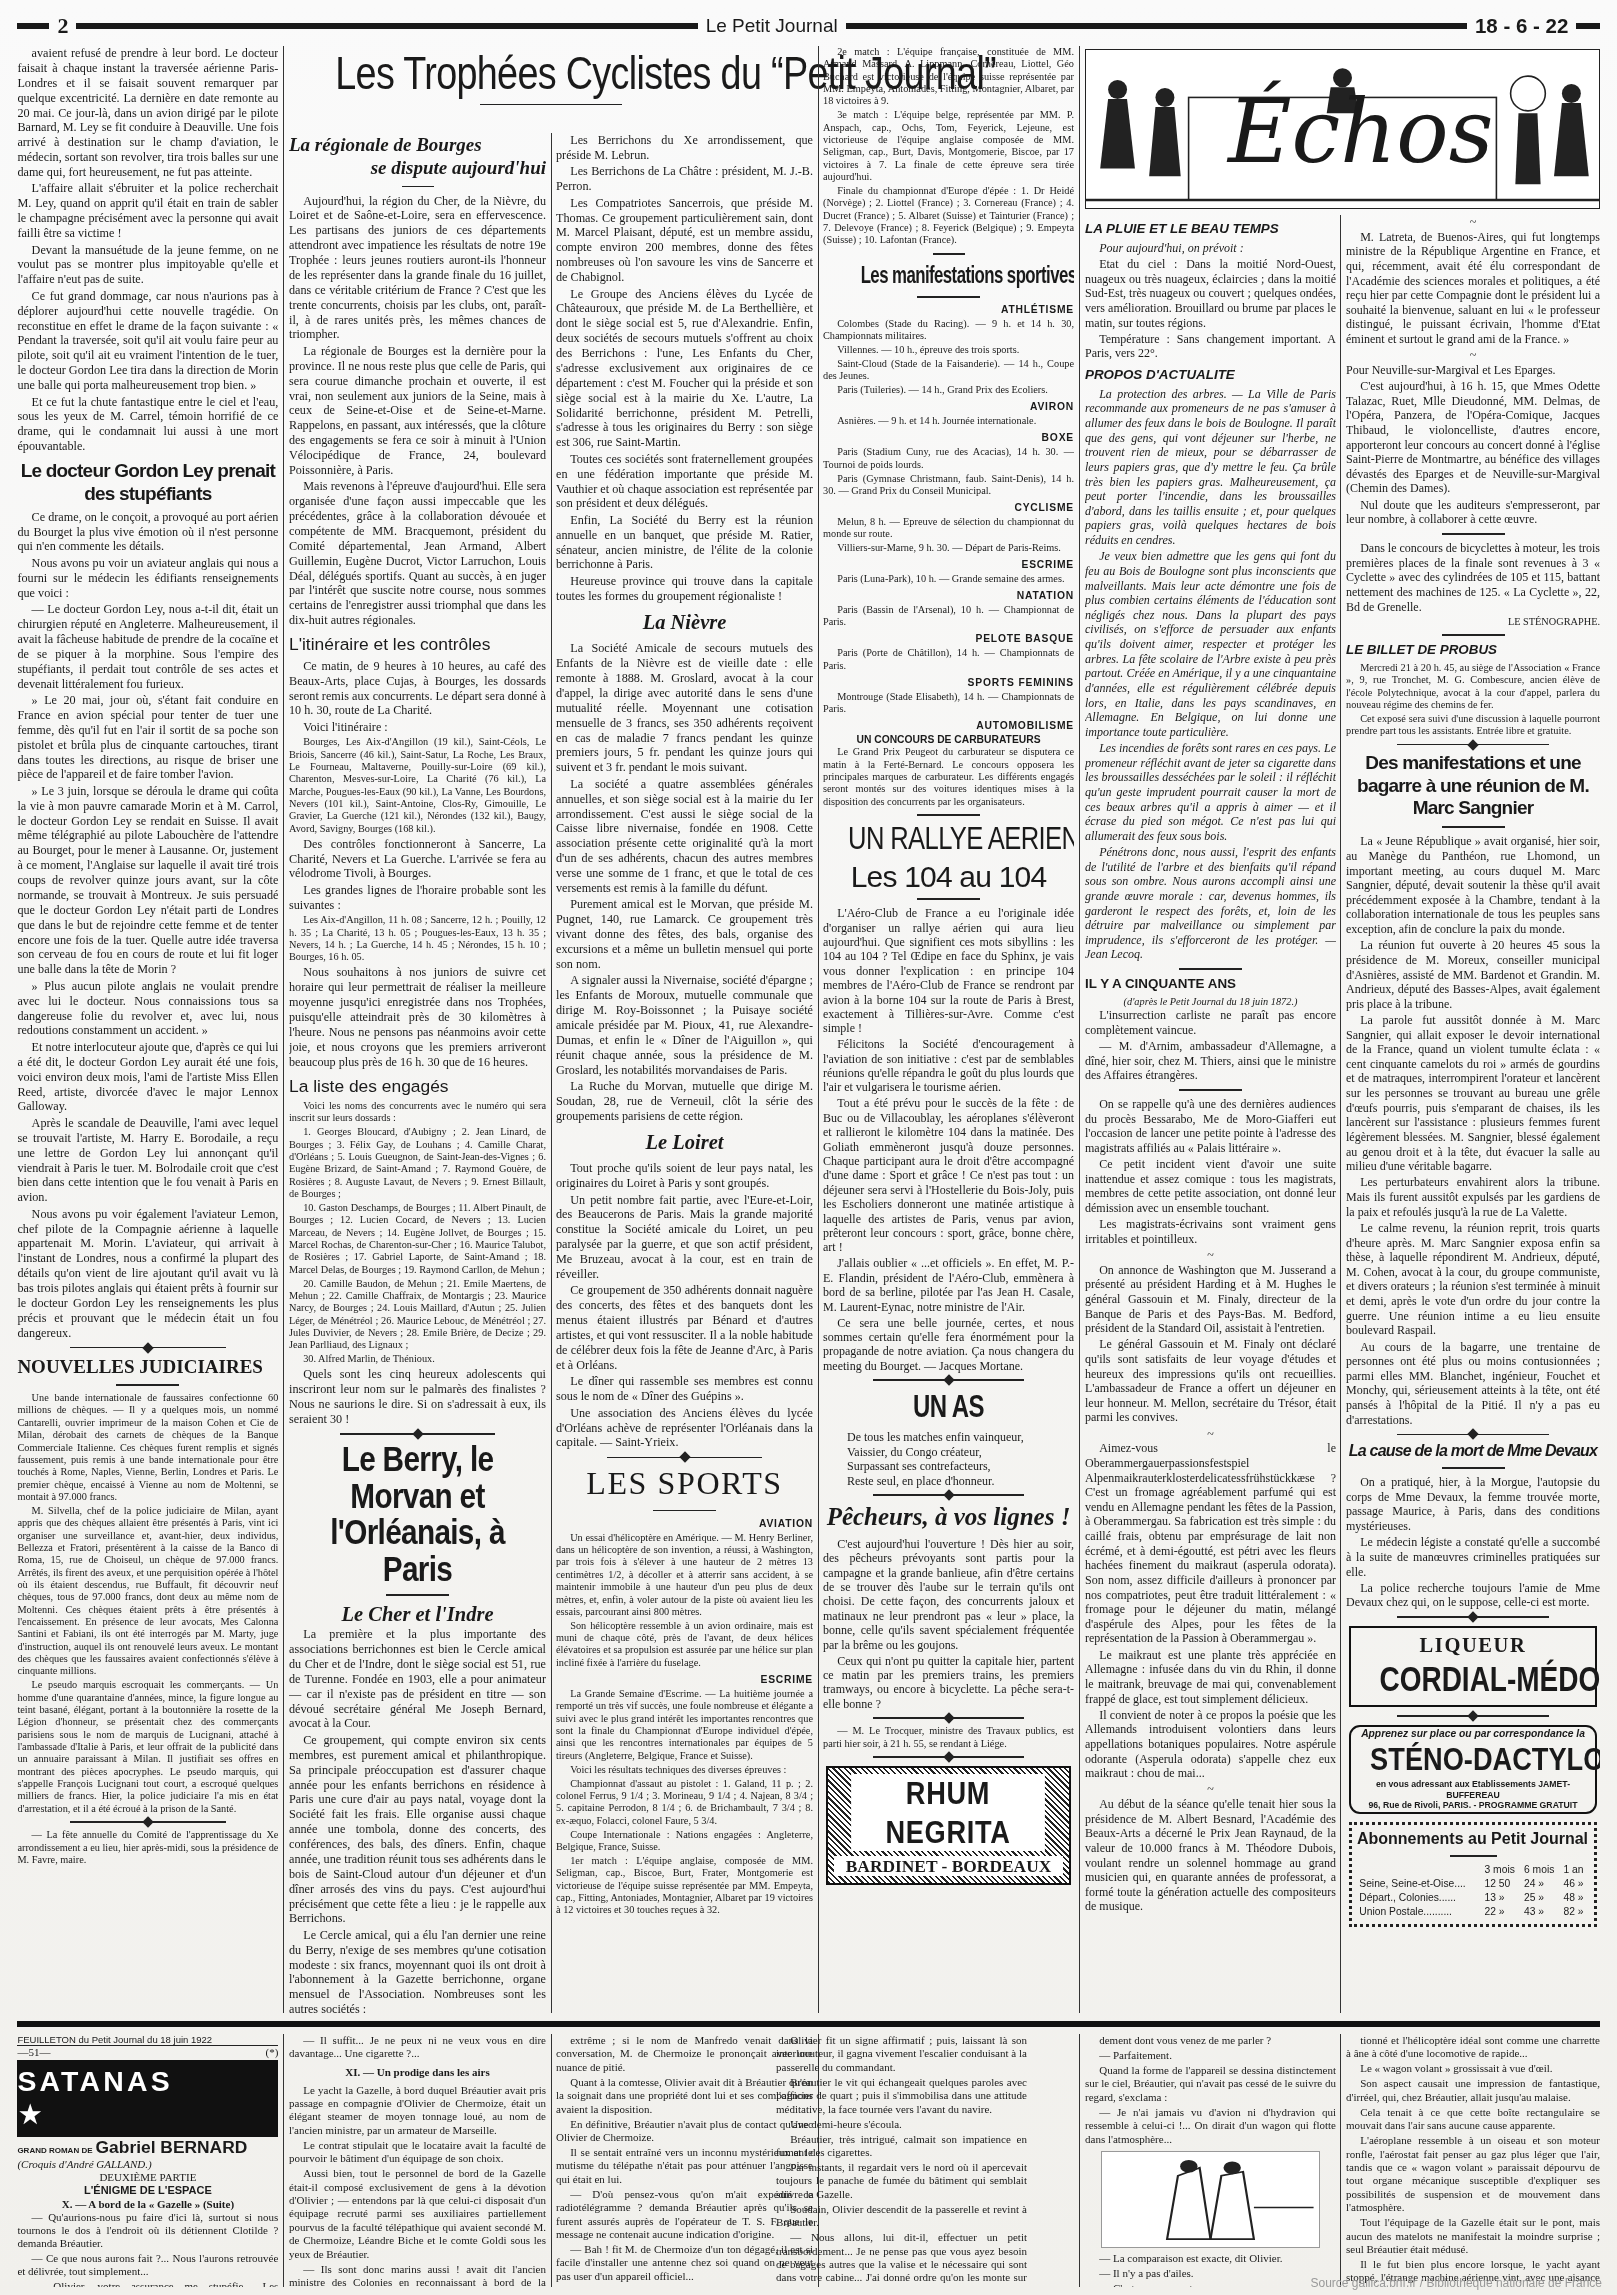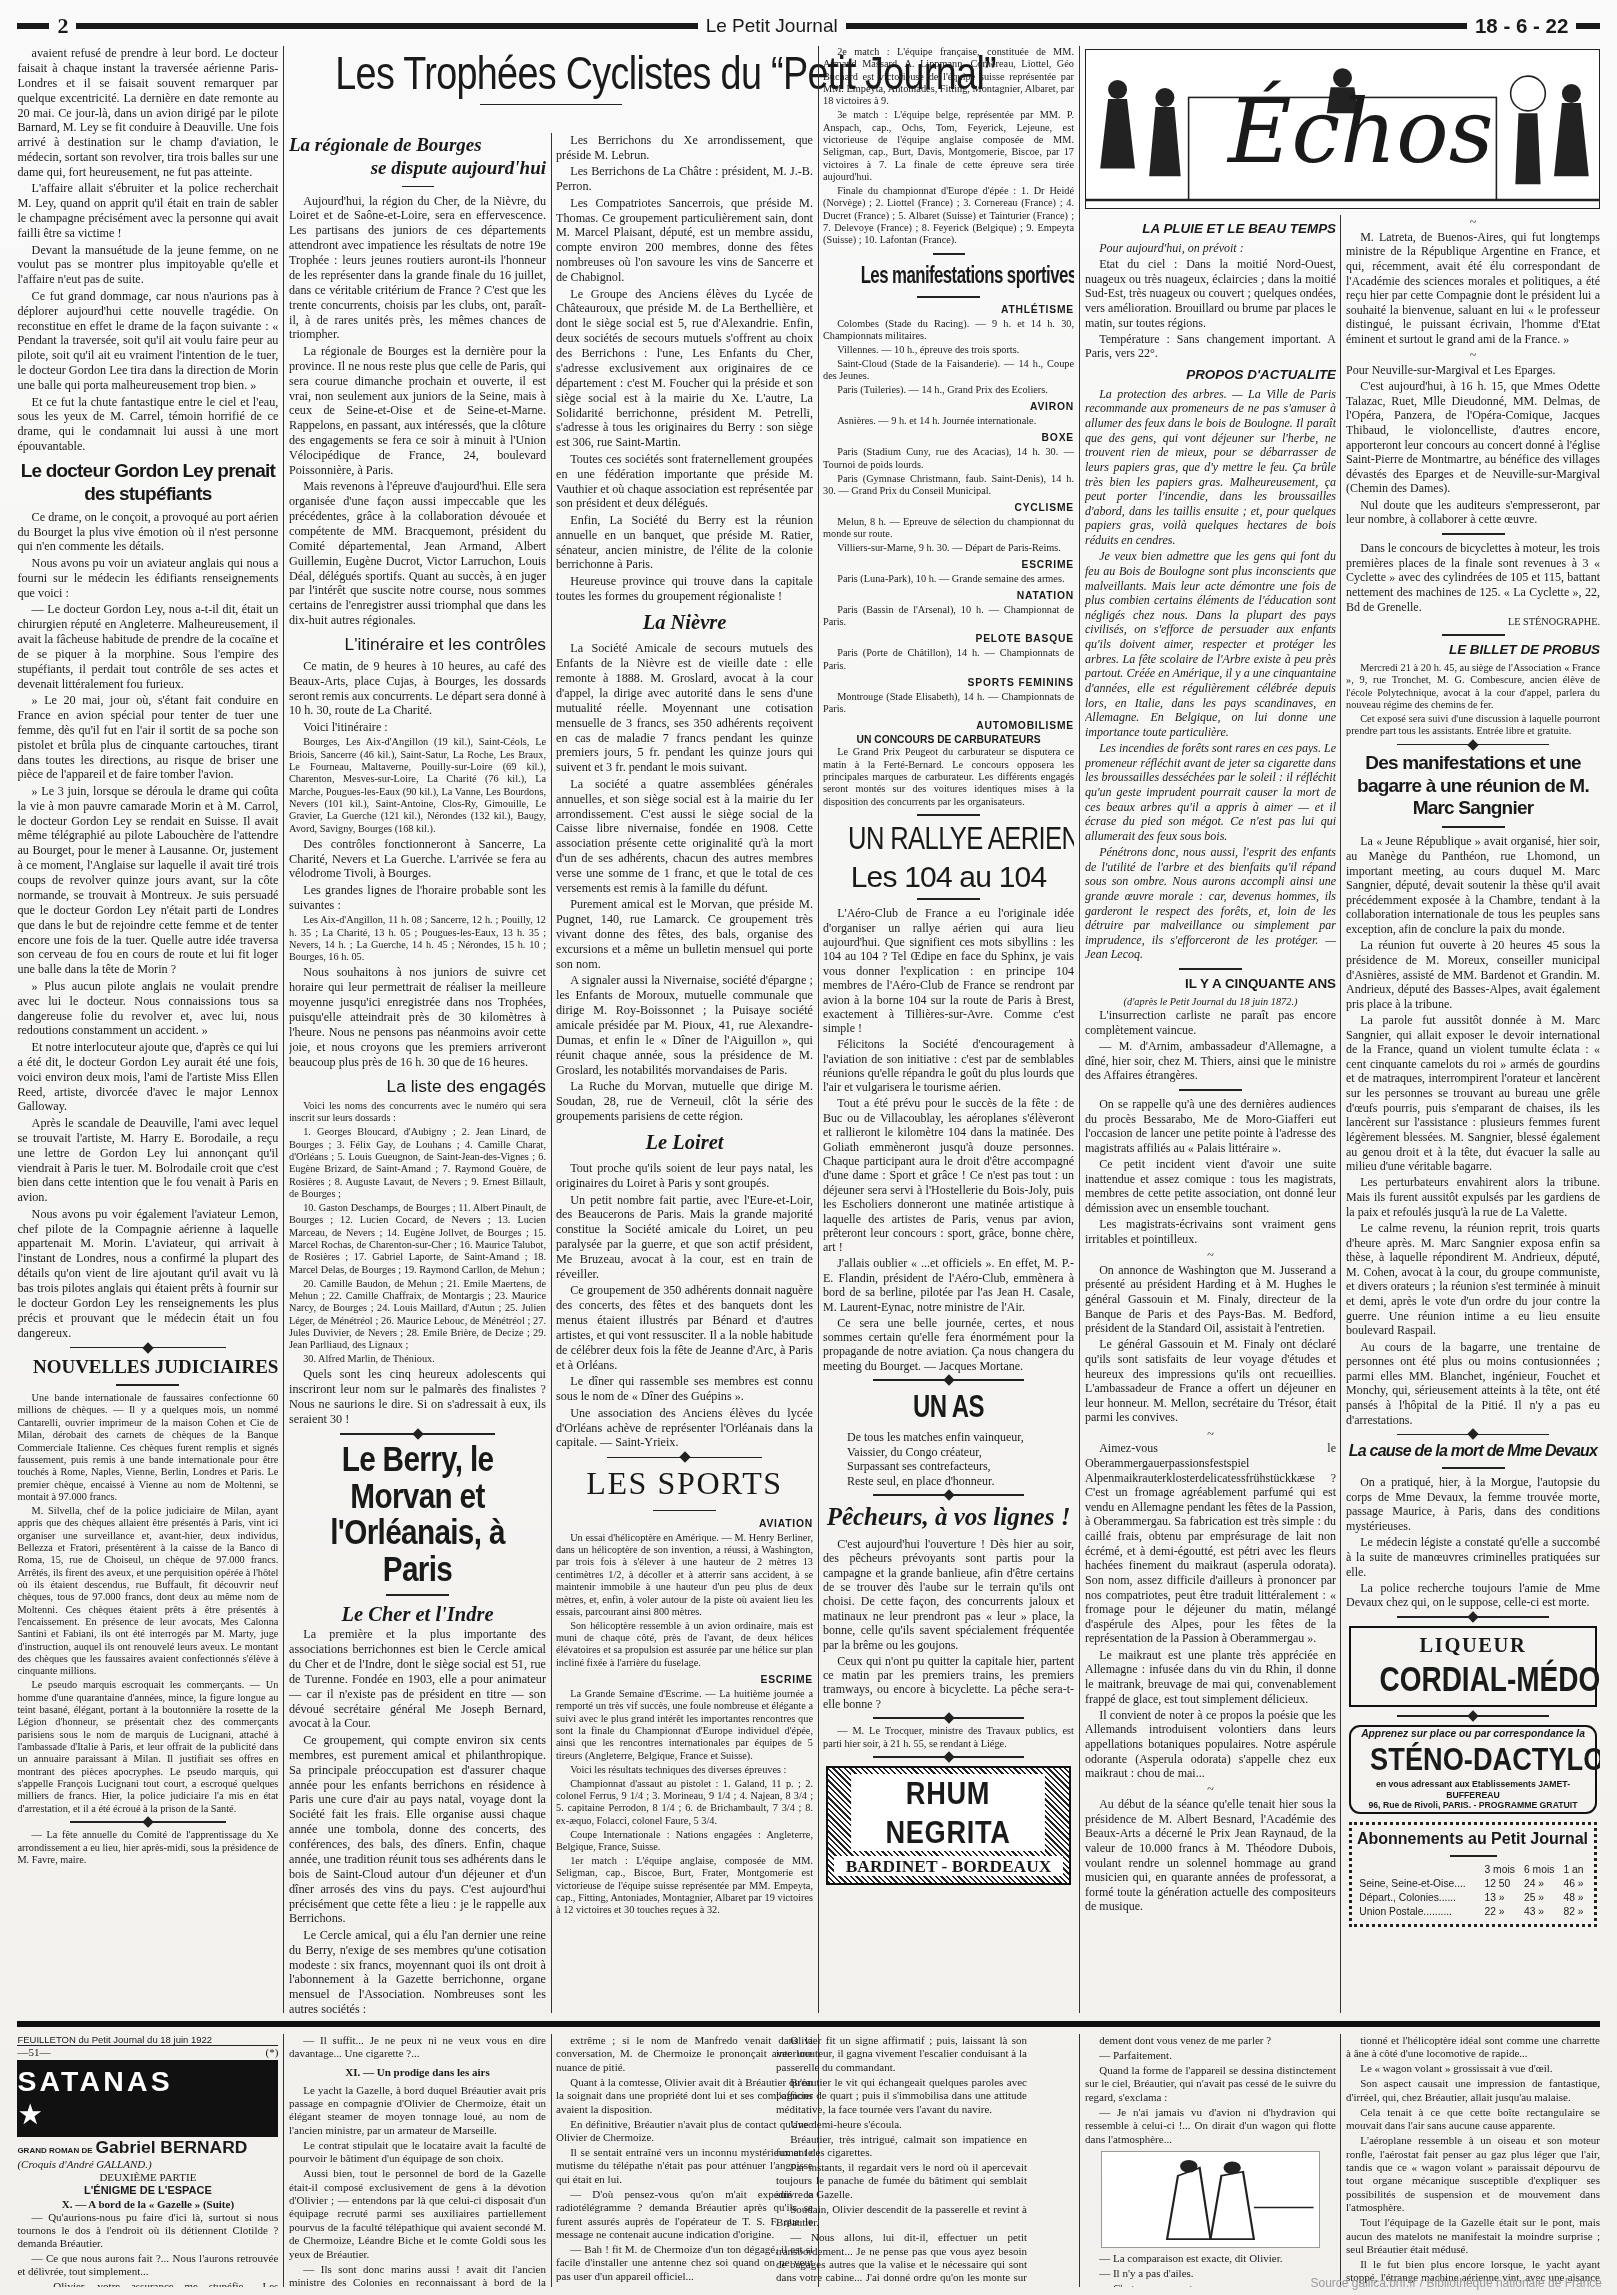--- a/index.html
+++ b/index.html
@@ -9,21 +9,21 @@
   .topbar .rule{flex:1;height:5.5px;background:#1a1a1a;margin:0 8px;}
   .topbar .pageno{font-size:22px;font-weight:bold;}
   .topbar .masthead{font-size:19px;font-family:"Liberation Sans","DejaVu Sans",sans-serif;}
   .topbar .date{font-size:20.5px;font-weight:bold;font-family:"Liberation Sans",sans-serif;}
   .col{position:absolute;overflow:hidden;font-size:12.2px;line-height:1.22;text-align:justify;hyphens:auto;}
   .col p{margin:0 0 1.6px 0;text-indent:14.2px;}
   .vrule{position:absolute;width:0.8px;background:#333;}
   .hrule{position:absolute;height:6.3px;background:#111;}
   .h-big{font-family:"Liberation Sans","DejaVu Sans",sans-serif;font-stretch:condensed;text-align:center;margin:4.7px 0;font-weight:normal;letter-spacing:-0.8px;}
   .h-ital{font-style:italic;font-weight:bold;font-family:Liberation Serif, serif;}
-  .h-sect{text-align:right;font-family:"Liberation Sans",sans-serif;font-weight:bold;margin:6.3px 0 3.2px;}
+  .h-sect{text-align:left;font-family:"Liberation Sans",sans-serif;font-weight:bold;margin:6.3px 0 3.2px;}
   .small{font-size:10.3px;line-height:1.2;}
   .sportlabel{text-align:right;font-family:"Liberation Sans",sans-serif;font-weight:bold;font-size:10.3px;letter-spacing:0.8px;margin:4.7px 0 1.6px;}
   .dash{width:63px;height:1.6px;background:#222;margin:6.3px auto;}
   .orn{width:60%;margin:6.3px auto;height:1.6px;background:#222;position:relative;}
   .orn:after{content:"";position:absolute;left:50%;top:-3.2px;width:8px;height:8px;margin-left:-4px;background:#222;transform:rotate(45deg);}
   .ad{border:2.4px solid #111;text-align:center;margin:8px 3.2px;font-family:"Liberation Sans",sans-serif;}
   .echos{position:absolute;border:1.6px solid #222;background:#fff;}
   table.abo{width:100%;font-size:10.3px;border-collapse:collapse;}
   table.abo td{padding:0.8px 2.4px;}
   .source{position:absolute;right:16px;bottom:4.7px;font-size:12px;color:#999;font-family:"Liberation Sans",sans-serif;}

